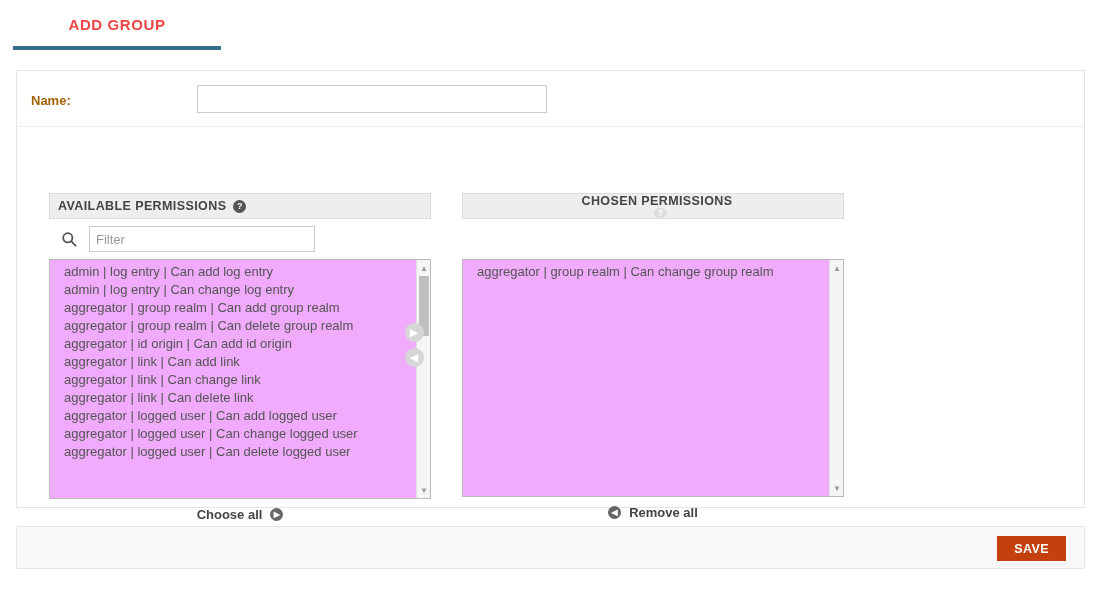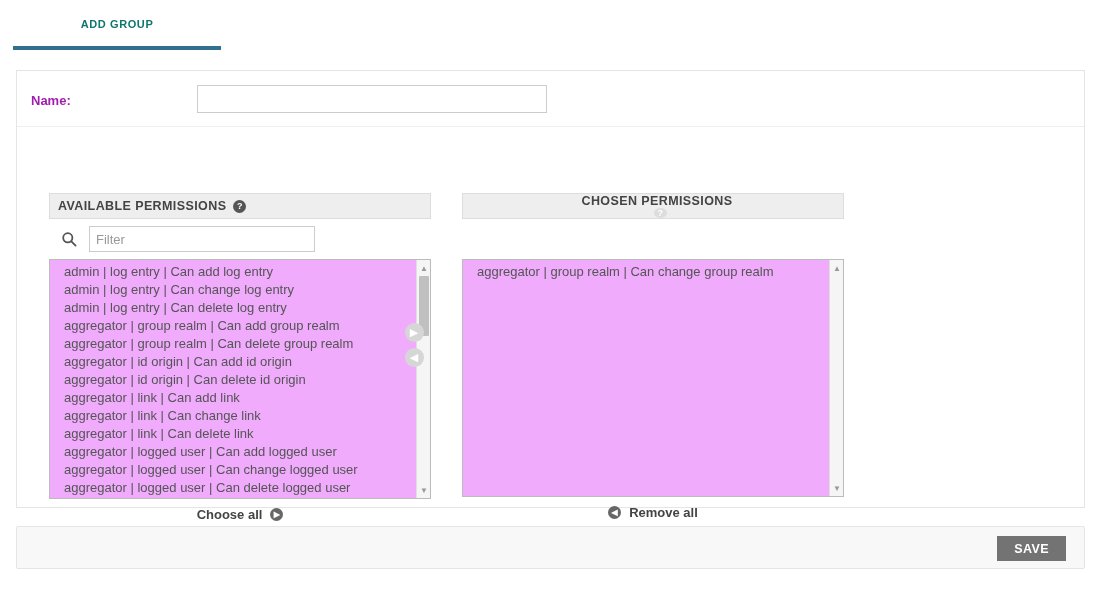--- a/index.html
+++ b/index.html
@@ -24,22 +24,22 @@
     height: 52px;
   }
   .tab {
     position: absolute;
     left: 13px; top: 0;
     width: 208px;
     height: 48px;
     display: flex;
     align-items: center;
     justify-content: center;
-    color: #0f766e;
-    font-size: 11px;
+    color: #ef4444;
+    font-size: 15px;
     font-weight: bold;
     letter-spacing: 0.6px;
     text-transform: uppercase;
     box-sizing: border-box;
     cursor: pointer;
   }
   .tab-underline {
     position: absolute;
     left: 13px; top: 46px;
     width: 208px; height: 4px;
@@ -67,21 +67,21 @@
   .row-perms { min-height: 380px; }
 
   .field-label {
     width: 180px;
     flex: 0 0 180px;
     box-sizing: border-box;
     padding-left: 14px;
     color: #666666;
     font-size: 13px;
   }
-  .field-label.bold { color: #a21caf; font-weight: bold; }
+  .field-label.bold { color: #a16207; font-weight: bold; }
   .row-name .field-label { padding-top: 22px; }
   .row-perms .field-label { padding-top: 10px; }
 
   .field-body { flex: 1 1 auto; position: relative; }
   .row-name .field-body { padding-top: 14px; }
 
   .text-input {
     width: 350px;
     height: 28px;
     border: 1px solid #cccccc;
@@ -281,21 +281,21 @@
     background: #f8f8f8;
     border: 1px solid #e5e5e5;
     border-radius: 2px;
     box-sizing: border-box;
   }
   .save-btn {
     position: absolute;
     right: 18px; top: 9px;
     height: 25px;
     padding: 0 17px;
-    background: #737373;
+    background: #c2410c;
     color: #ffffff;
     border: none;
     font-family: "Liberation Sans", sans-serif;
     font-size: 12.5px;
     font-weight: bold;
     letter-spacing: 0.4px;
     display: flex;
     align-items: center;
     cursor: pointer;
   }
@@ -336,25 +336,23 @@
                 <line x1="10.3" y1="10.3" x2="14.6" y2="14.6" stroke-linecap="round"></line>
               </svg>
             </span>
             <input class="filter-input" type="text" placeholder="Filter" style="">
           </div>
 
           <div class="listbox">
             <div class="list-inner">
               <div class="list-option">admin | log entry | Can add log entry</div>
               <div class="list-option">admin | log entry | Can change log entry</div>
-              <div class="list-option">admin | log entry | Can delete log entry</div>
               <div class="list-option">aggregator | group realm | Can add group realm</div>
               <div class="list-option">aggregator | group realm | Can delete group realm</div>
               <div class="list-option">aggregator | id origin | Can add id origin</div>
-              <div class="list-option">aggregator | id origin | Can delete id origin</div>
               <div class="list-option">aggregator | link | Can add link</div>
               <div class="list-option">aggregator | link | Can change link</div>
               <div class="list-option">aggregator | link | Can delete link</div>
               <div class="list-option">aggregator | logged user | Can add logged user</div>
               <div class="list-option">aggregator | logged user | Can change logged user</div>
               <div class="list-option">aggregator | logged user | Can delete logged user</div>
             </div>
             <div class="sbar">
               <div class="arrow up">▲</div>
               <div class="thumb" style="top:16px;height:60px;"></div>

